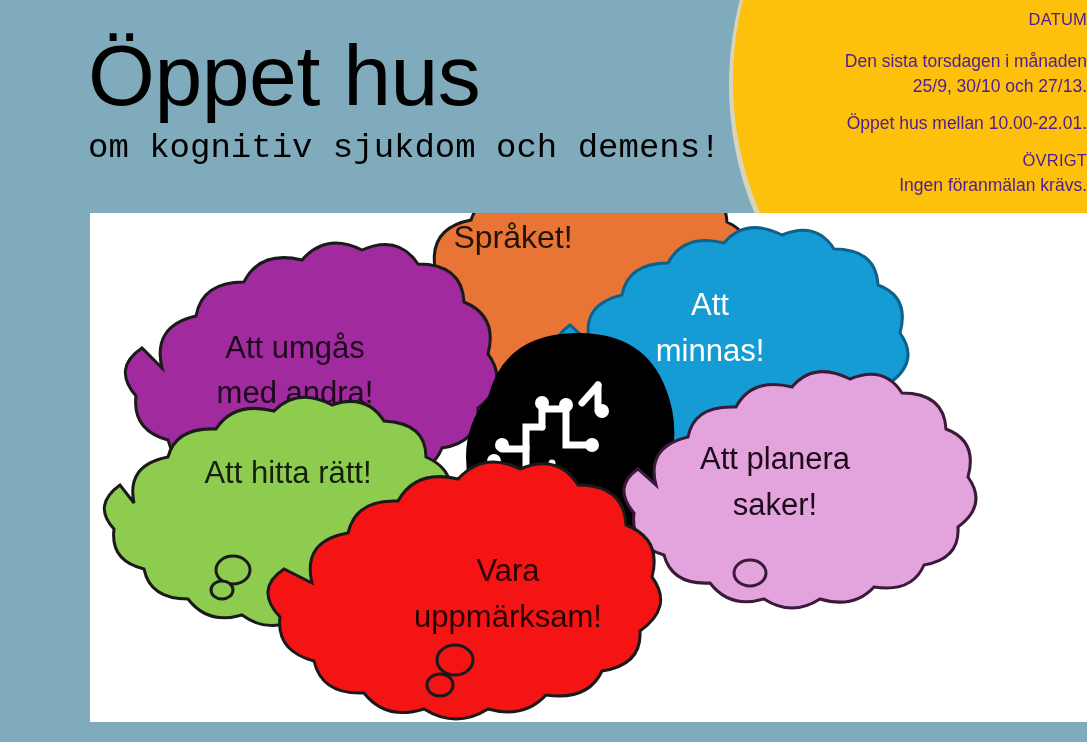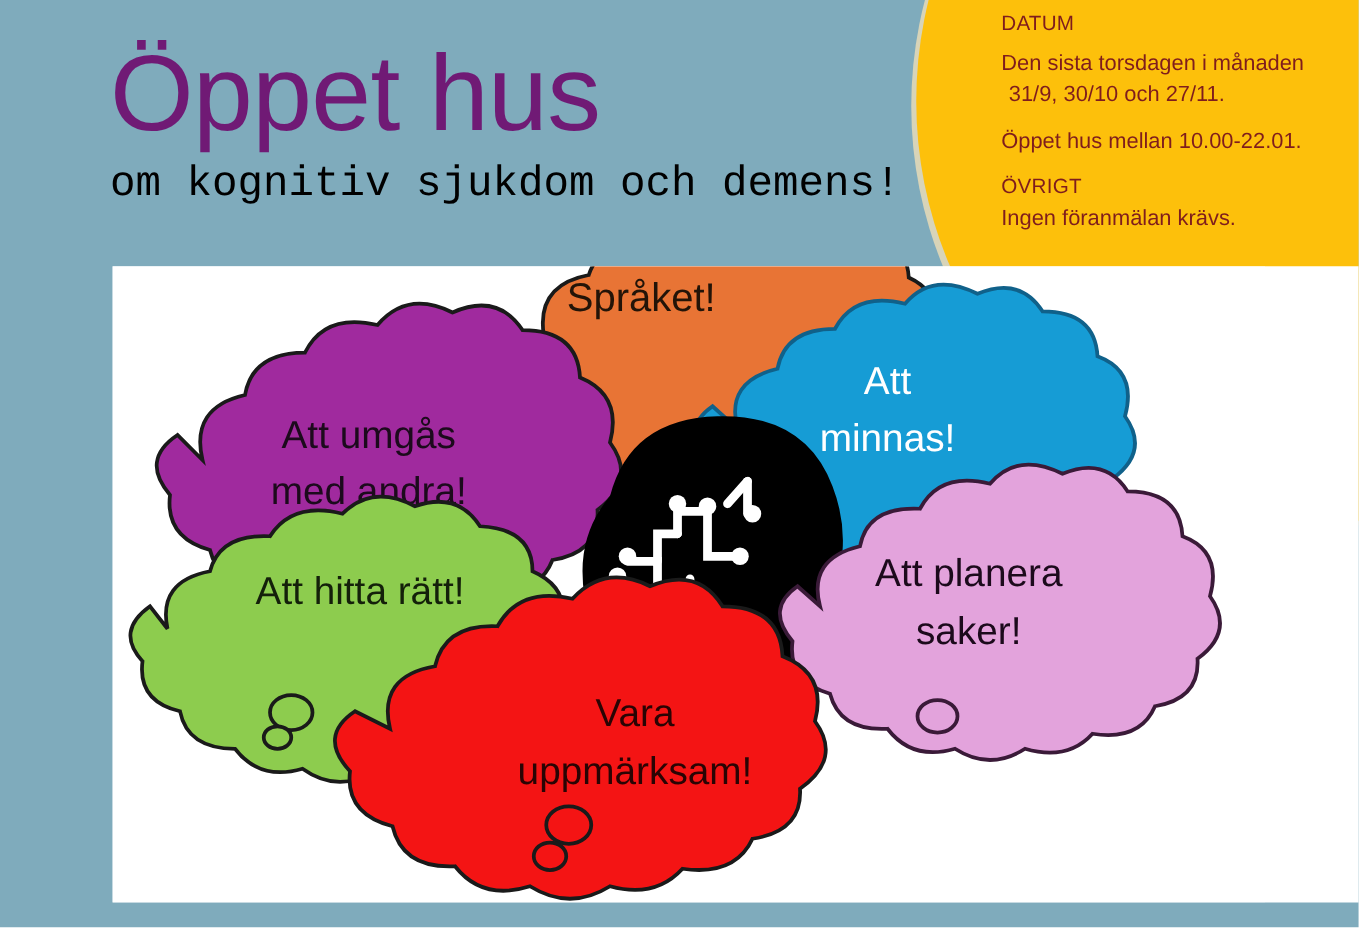--- a/index.html
+++ b/index.html
@@ -17,21 +17,21 @@
   }
 
   
   #title-block {
     position: absolute;
     left: 88px;
     top: 32px;
     width: 660px;
   }
   #main-title {
-    color: #701a75;
+    color: #000000;
     font-size: 86px;
     line-height: 1.02;
     font-weight: 400;
     letter-spacing: -0.5px;
     margin: 0;
     white-space: nowrap;
   }
   #subtitle {
     color: #000000;
     font-size: 34px;
@@ -59,38 +59,39 @@
     width: 672px;
     height: 672px;
     border-radius: 50%;
     background: #fdc00b;
   }
   #info-panel {
     position: absolute;
     left: 801px;
     top: 8px;
     width: 286px;
-    color: #7f1d1d;
+    color: #4c1d95;
+    text-align: right;
   }
   .info-label {
     font-size: 16.5px;
     font-weight: 400;
     line-height: 1.35;
     margin: 0;
     letter-spacing: 0.2px;
   }
   .info-value {
     font-size: 17.5px;
     font-weight: 400;
     line-height: 1.3;
     margin: 0;
     white-space: nowrap;
   }
   .info-group { margin-bottom: 14px; }
-  #group-datum .info-value { margin-top: 9px; }
+  #group-datum .info-value { margin-top: 20px; }
   #group-datum .info-value.second { margin-top: 2px; padding-left: 6px; }
   #group-tid .info-value,
   #group-plats .info-value,
   #group-ovrigt .info-value { margin-top: 3px; }
   #group-tid { margin-top: 6px; }
 
   
   #picture {
     position: absolute;
     left: 90px;
@@ -120,21 +121,21 @@
   </div>
 
   <div id="info-circle-ring"></div>
   <div id="info-circle"></div>
 
   <div id="info-panel">
 
     <div class="info-group" id="group-datum">
       <p class="info-label">DATUM</p>
       <p class="info-value">Den sista torsdagen i månaden</p>
-      <p class="info-value second">31/9, 30/10 och 27/11.</p>
+      <p class="info-value second">25/9, 30/10 och 27/13.</p>
     </div>
 
     <div class="info-group" id="group-tid">
       <p class="info-value">Öppet hus mellan 10.00-22.01.</p>
     </div>
 
     <div class="info-group" id="group-plats">
     </div>
 
     <div class="info-group" id="group-ovrigt">

